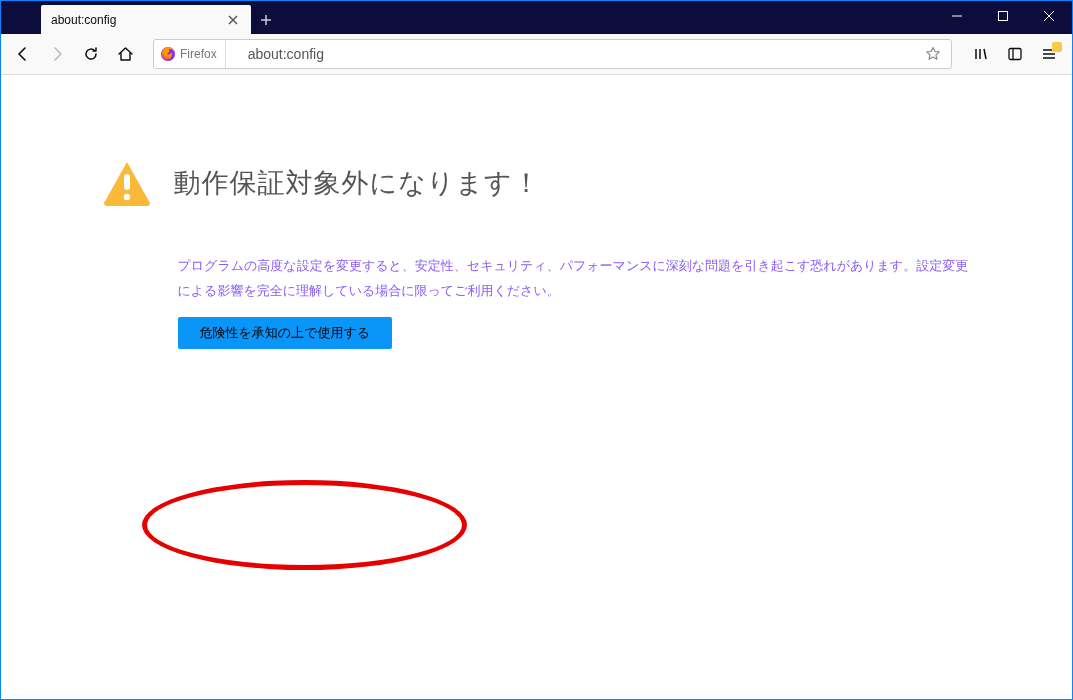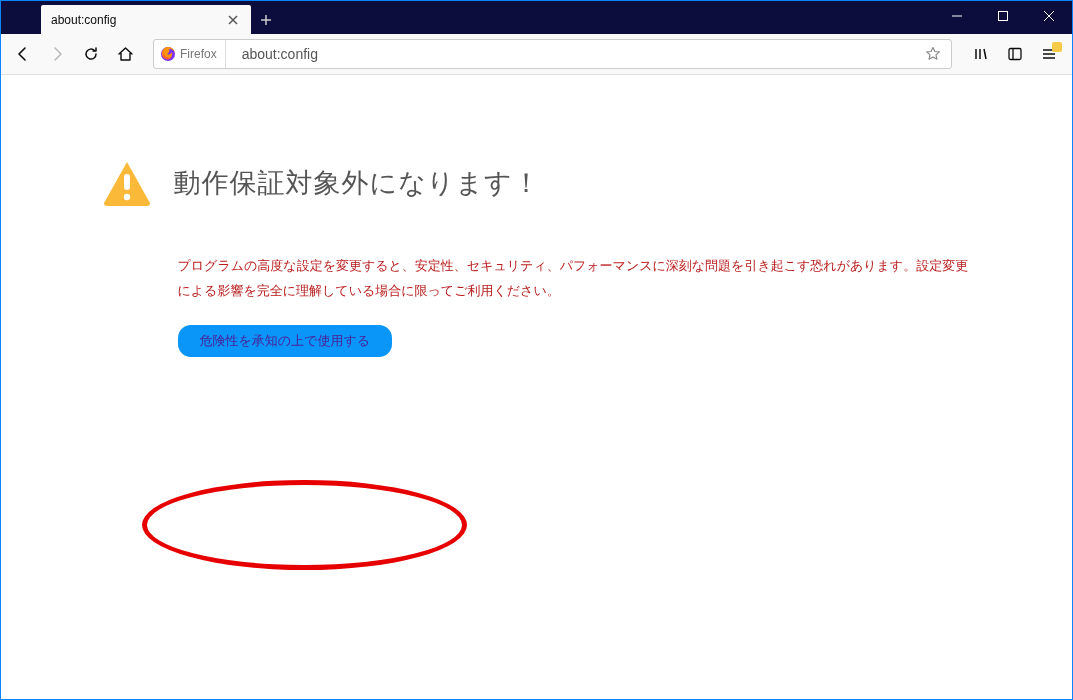--- a/index.html
+++ b/index.html
@@ -80,21 +80,21 @@
   .urlbar {
     flex: 1;
     height: 30px;
     background: #fff;
     border: 1px solid #ccc;
     border-radius: 3px;
     display:flex;
     align-items:center;
     margin: 0 10px;
     padding: 0 6px;
-    gap:16px;
+    gap:22px;
   }
   .firefox-badge {
     display:flex; align-items:center; gap:4px;
     border-right: 1px solid #ddd;
     padding-right: 8px;
     height: 100%;
     color:#777;
     font-size: 12px;
   }
   .ff-icon {
@@ -145,44 +145,44 @@
     font-size: 27px;
     font-weight: 300;
     color: #555;
     letter-spacing: 1px;
   }
   .warning-body {
     padding-left: 76px;
   }
   .warning-text {
     font-size: 13px;
-    color: #b91c1c;
+    color: #8b5cf6;
     line-height: 1.9;
-    margin-bottom: 22px;
+    margin-bottom: 14px;
   }
   .checkbox-row {
     display:flex; align-items:center; gap:8px;
     font-size:13px; color:#333;
     margin-bottom: 30px;
   }
   .checkbox {
     width:15px; height:15px;
     border:1px solid #888;
     display:flex; align-items:center; justify-content:center;
     background:#fff;
   }
   .checkbox svg { width:12px; height:12px; }
   .accept-btn {
     background:#0996f8;
-    color:#4c1d95;
+    color:#000000;
     border:none;
     padding: 7px 22px;
     font-size:13px;
     cursor:pointer;
-    border-radius: 13px;
+    border-radius: 2px;
   }
   .highlight-ellipse {
     position:absolute;
     border: 5px solid #e60000;
     border-radius: 50%;
     width: 325px;
     height: 90px;
     left: 40px;
     top: 320px;
     pointer-events:none;

